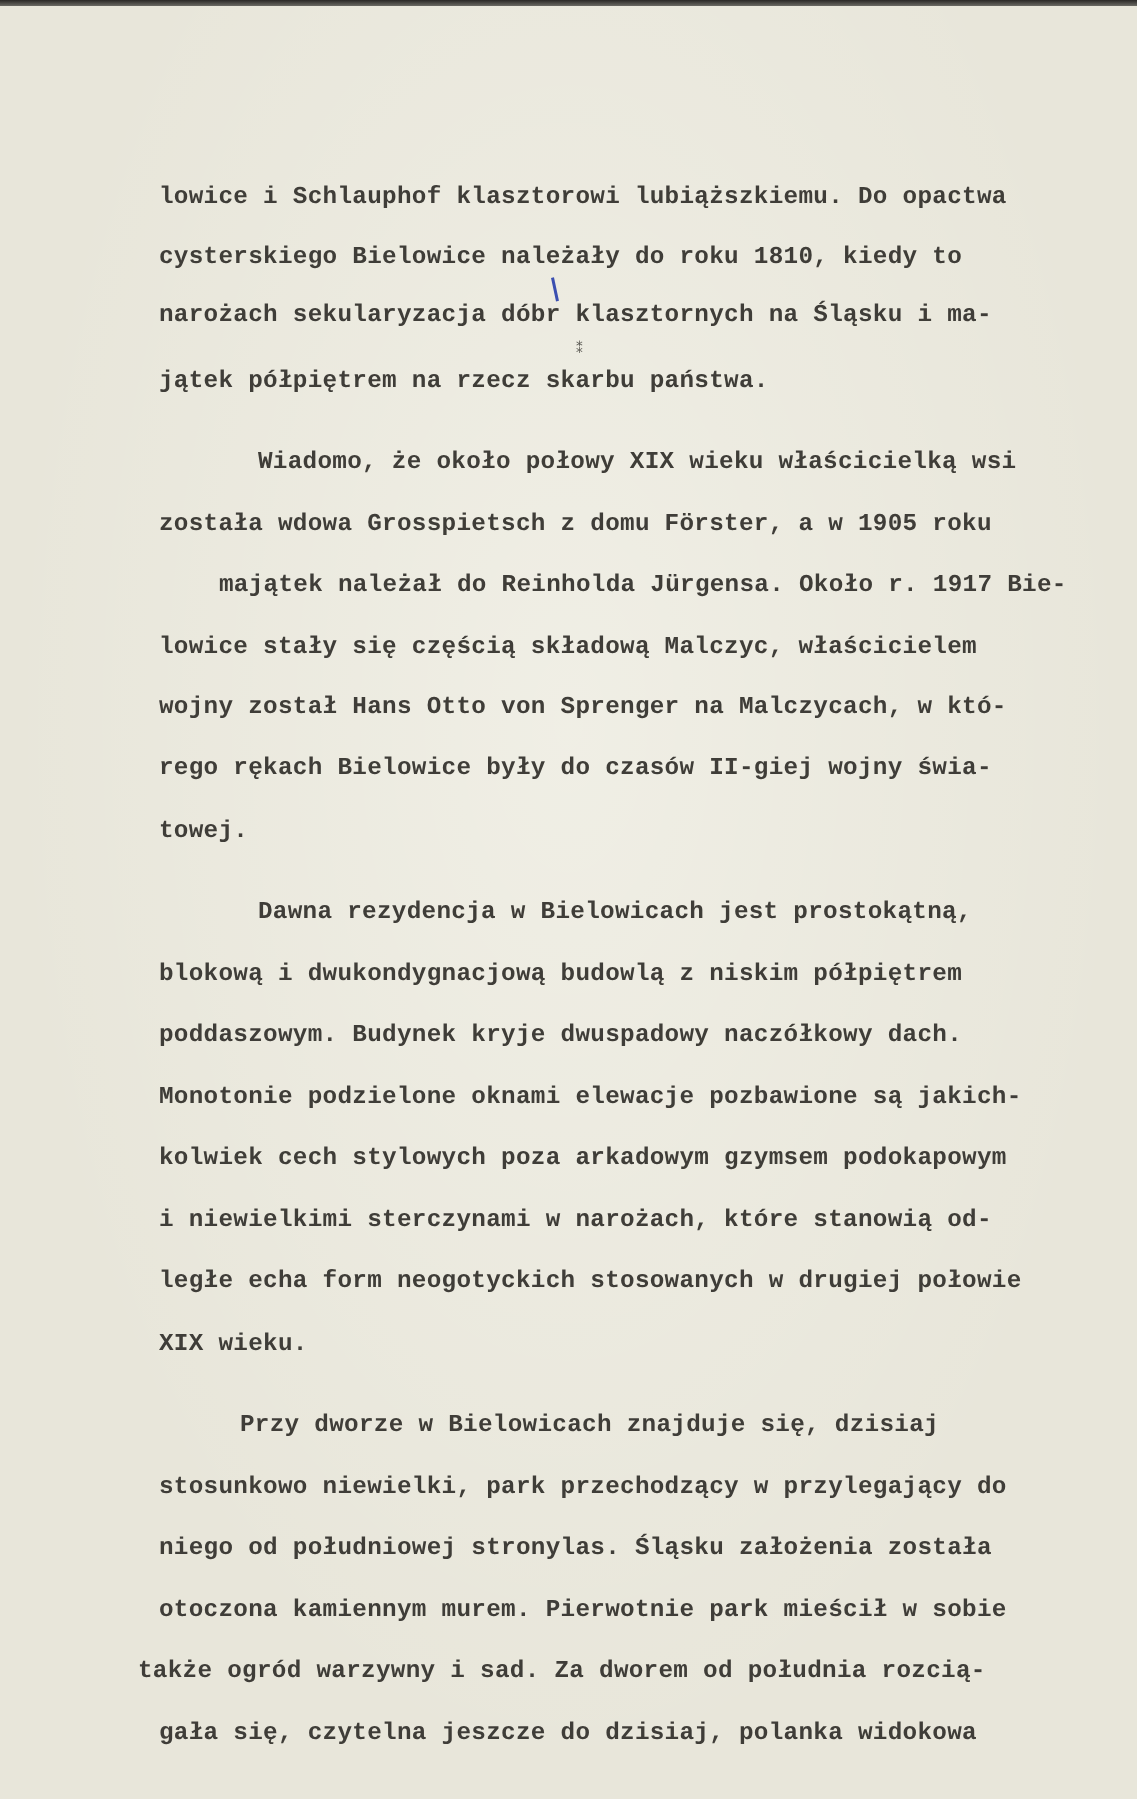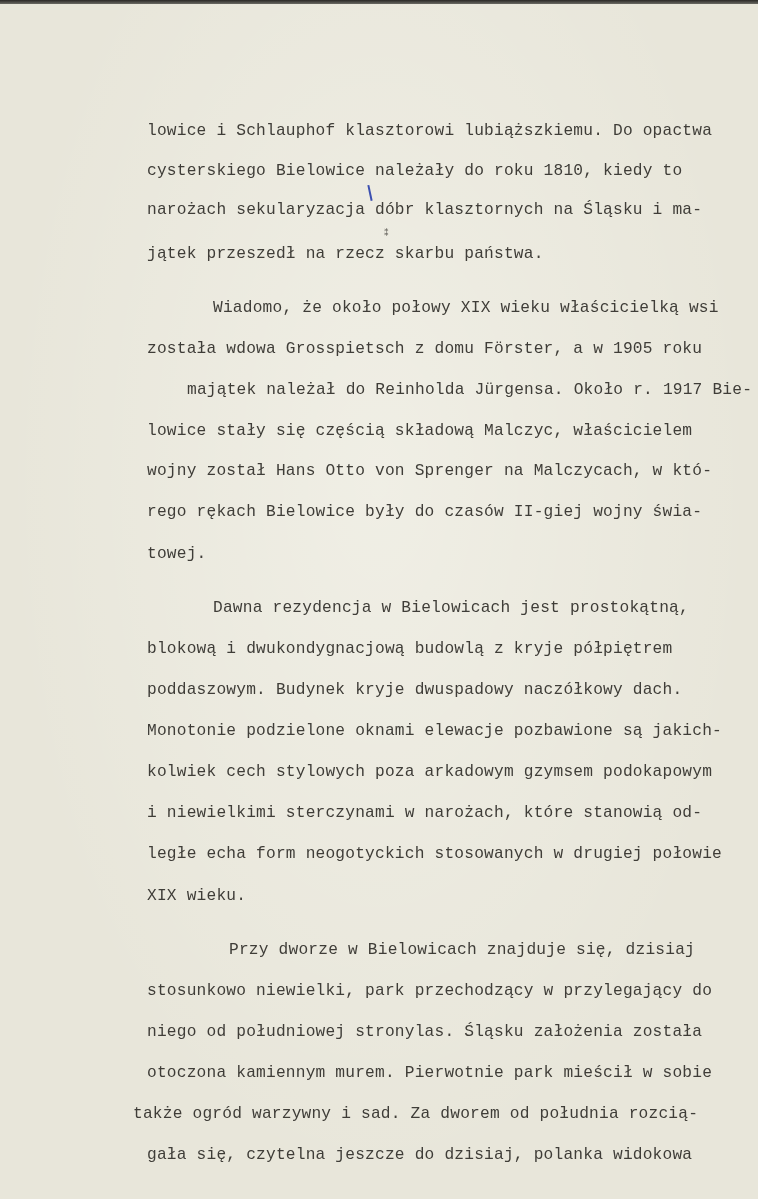--- a/index.html
+++ b/index.html
@@ -26,25 +26,24 @@
     width: 758px; height: 1195px;
     background:
       radial-gradient(ellipse at 50% 40%, rgba(255,255,250,0.35), rgba(0,0,0,0) 70%),
       #e8e6da;
   }
   .line {
     position: absolute;
     left: 0;
     white-space: pre;
     font-size: 16.2px;
-    font-weight: normal;
+    font-weight: bold;
     color: #3f3d38;
     letter-spacing: 0.2px;
     line-height: 20px;
-    margin-left: 41px;
   }
   .pen-mark {
     position: absolute;
     width: 1.5px;
     height: 16px;
     background: #3b4fb0;
     transform: rotate(-12deg);
   }
   .small-mark {
     position: absolute;
@@ -58,34 +57,34 @@
 
 <div class="top-edge"></div>
 <div class="page" id="page"></div>
 
 <div class="pen-mark" style="left:369px; top:185px;"></div>
 <div class="small-mark" style="left:384px; top:228px;">⁑</div>
 
 <div class="line" style="left: 106px; top: 121px;">lowice i Schlauphof klasztorowi lubiąższkiemu. Do opactwa</div>
 <div class="line" style="left: 106px; top: 161px;">cysterskiego Bielowice należały do roku 1810, kiedy to</div>
 <div class="line" style="left: 106px; top: 200px;">narożach sekularyzacja dóbr klasztornych na Śląsku i ma-</div>
-<div class="line" style="left: 106px; top: 244px;">jątek przeszedł na rzecz skarbu państwa.</div>
+<div class="line" style="left: 106px; top: 244px;">jątek półpiętrem na rzecz skarbu państwa.</div>
 <div class="line" style="left: 172px; top: 298px;">Wiadomo, że około połowy XIX wieku właścicielką wsi</div>
 <div class="line" style="left: 106px; top: 339px;">została wdowa Grosspietsch z domu Förster, a w 1905 roku</div>
 <div class="line" style="left: 106px; top: 380px; padding-left: 40px;">majątek należał do Reinholda Jürgensa. Około r. 1917 Bie-</div>
 <div class="line" style="left: 106px; top: 421px;">lowice stały się częścią składową Malczyc, właścicielem</div>
 <div class="line" style="left: 106px; top: 461px;">wojny został Hans Otto von Sprenger na Malczycach, w któ-</div>
 <div class="line" style="left: 106px; top: 502px;">rego rękach Bielowice były do czasów II-giej wojny świa-</div>
 <div class="line" style="left: 106px; top: 544px;">towej.</div>
 <div class="line" style="left: 172px; top: 598px;">Dawna rezydencja w Bielowicach jest prostokątną,</div>
-<div class="line" style="left: 106px; top: 639px;">blokową i dwukondygnacjową budowlą z kryje półpiętrem</div>
+<div class="line" style="left: 106px; top: 639px;">blokową i dwukondygnacjową budowlą z niskim półpiętrem</div>
 <div class="line" style="left: 106px; top: 680px;">poddaszowym. Budynek kryje dwuspadowy naczółkowy dach.</div>
 <div class="line" style="left: 106px; top: 721px;">Monotonie podzielone oknami elewacje pozbawione są jakich-</div>
 <div class="line" style="left: 106px; top: 762px;">kolwiek cech stylowych poza arkadowym gzymsem podokapowym</div>
 <div class="line" style="left: 106px; top: 803px; text-align: center;">i niewielkimi sterczynami w narożach, które stanowią od-</div>
 <div class="line" style="left: 106px; top: 844px;">ległe echa form neogotyckich stosowanych w drugiej połowie</div>
 <div class="line" style="left: 106px; top: 886px;">XIX wieku.</div>
-<div class="line" style="left: 188px; top: 940px;">Przy dworze w Bielowicach znajduje się, dzisiaj</div>
+<div class="line" style="left: 160px; top: 940px;">Przy dworze w Bielowicach znajduje się, dzisiaj</div>
 <div class="line" style="left: 106px; top: 981px;">stosunkowo niewielki, park przechodzący w przylegający do</div>
 <div class="line" style="left: 106px; top: 1022px;">niego od południowej stronylas. Śląsku założenia została</div>
 <div class="line" style="left: 106px; top: 1063px;">otoczona kamiennym murem. Pierwotnie park mieścił w sobie</div>
 <div class="line" style="left: 92px; top: 1104px;">także ogród warzywny i sad. Za dworem od południa rozcią-</div>
 <div class="line" style="left: 106px; top: 1145px;">gała się, czytelna jeszcze do dzisiaj, polanka widokowa</div>
 
 </body></html>

